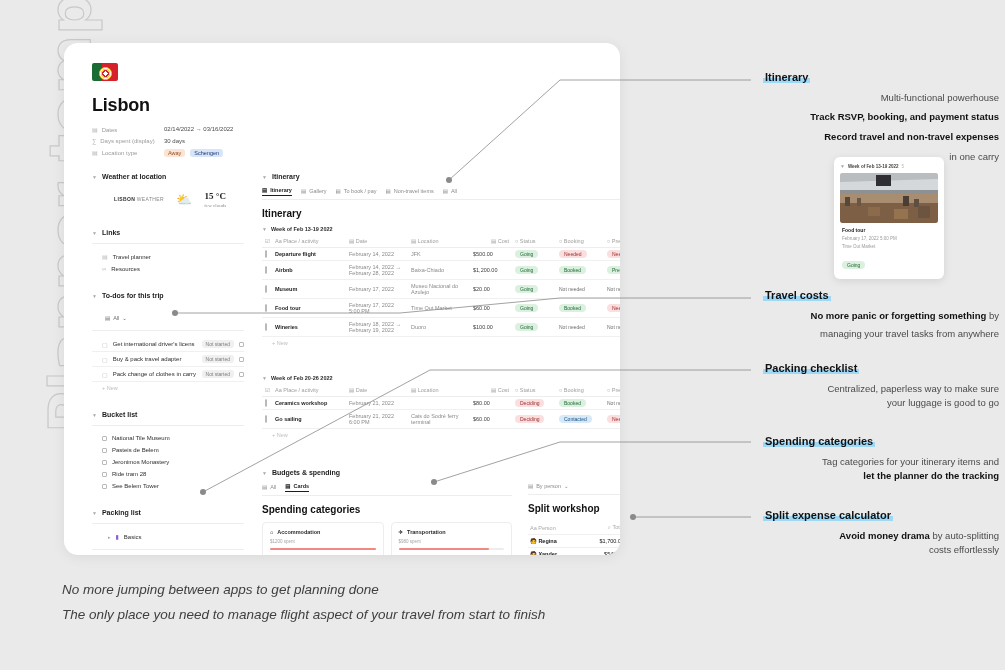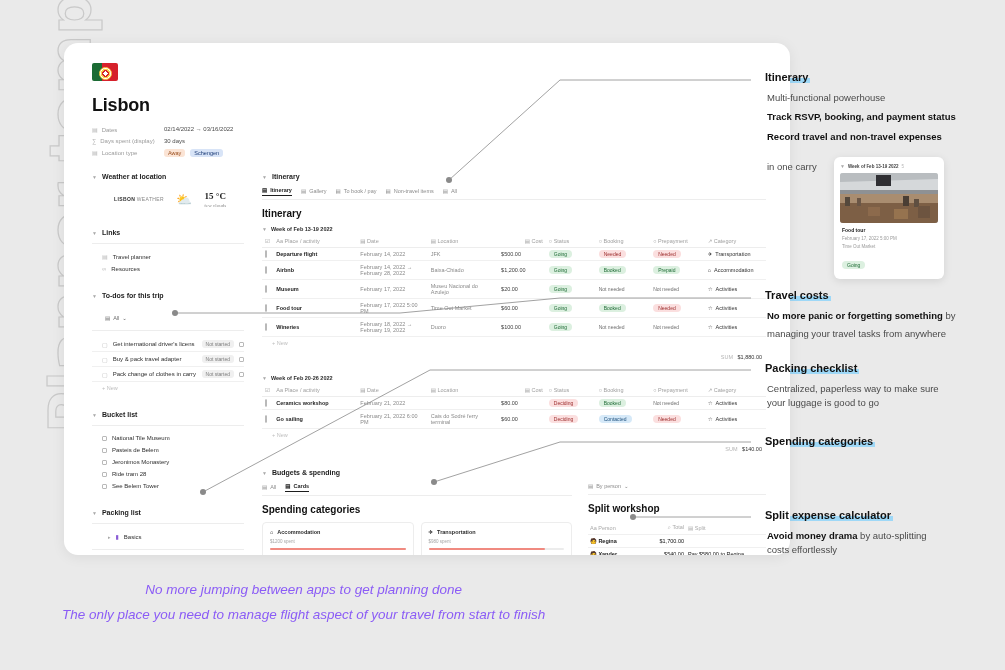--- a/index.html
+++ b/index.html
@@ -28,21 +28,21 @@
     text-align: center;
     white-space: nowrap;
     user-select: none;
     font-family: "DejaVu Sans", sans-serif;
   }
 
   
   #app-window {
     position: absolute;
     left: 64px; top: 43px;
-    width: 726px; height: 512px;
+    width: 556px; height: 512px;
     background: #fff;
     border-radius: 14px;
     box-shadow: 0 2px 14px rgba(0,0,0,.07);
     overflow: hidden;
   }
   #app-scroll { padding: 20px 24px 0 28px; }
 
   .flag {
     width: 26px; height: 18px; border-radius: 2px;
     background: linear-gradient(to right, #1b6b34 0 40%, #d6212b 40% 100%);
@@ -160,21 +160,21 @@
   .ann-title {
     font-size: 11px; font-weight: bold; display: inline-block;
     position: relative; margin-bottom: 8px; padding: 0 2px;
   }
   .ann-title::after {
     content: ""; position: absolute; left: 0; right: 0; bottom: 0px;
     height: 5px; background: #9ed8f7; z-index: -1;
   }
   .ann-body { font-size: 9.5px; line-height: 1.5; color: #4a4a4a; padding-left: 4px; }
   .ann-body b { color: #111; }
-  .ann-body .ln { display: block; margin-bottom: 5px; }
+  .ann-body .ln { display: block; margin-bottom: 5px; text-align: right; }
 
   
   #gallery-card {
     position: absolute; left: 834px; top: 157px;
     width: 110px; background: #fff; border-radius: 6px;
     box-shadow: 0 2px 9px rgba(0,0,0,.10); padding: 6px;
   }
   .gc-group { font-size: 4.5px; color: #444; display: flex; align-items: center; gap: 3px; margin-bottom: 4px; font-weight: bold; }
   .gc-photo {
     height: 50px; border-radius: 3px; overflow: hidden; position: relative;
@@ -184,21 +184,21 @@
   .gc-meta { padding: 4px 2px 2px 2px; }
   .gc-name { font-size: 5px; font-weight: bold; color: #222; }
   .gc-line { font-size: 4.5px; color: #9a9a9a; margin-top: 3px; }
   .gc-badge { margin-top: 4px; }
 
   
   #lines { position: absolute; left: 0; top: 0; width: 1005px; height: 670px; pointer-events: none; }
 
   
   #taglines { position: absolute; left: 62px; top: 582px; }
-  #taglines div { font-size: 13.5px; font-style: italic; color: #8b5cf6; margin-bottom: 10px; text-align: center; }
+  #taglines div { font-size: 13.5px; font-style: italic; color: #404040; margin-bottom: 10px; }
 </style>
 </head>
 <body>
 
 <div id="wordmark">Planner template</div>
 
 <div id="app-window">
   <div id="app-scroll">
 
     <span class="flag"></span>
@@ -679,21 +679,21 @@
       <span class="chip-green">Going</span>
     </div>
   </div>
 </div>
 
 <div class="ann" style="top:67px">
   <div class="ann-title">Itinerary</div>
   <div class="ann-body">
     <span class="ln">Multi-functional powerhouse</span>
     <span class="ln"><b>Track RSVP, booking, and payment status</b></span>
-    <span class="ln" style="margin-bottom:16px"><b>Record travel and non-travel expenses</b></span>
+    <span class="ln" style="margin-bottom:6px"><b>Record travel and non-travel expenses</b></span>
     <span class="ln">in one carry</span>
   </div>
 </div>
 
 <div class="ann" style="top:285px">
   <div class="ann-title">Travel costs</div>
   <div class="ann-body">
     <span class="ln" style="margin-bottom:4px"><b>No more panic or forgetting something</b><span> by</span></span>
     <span class="ln">managing your travel tasks from anywhere</span>
   </div>
@@ -702,20 +702,24 @@
 <div class="ann" style="top:358px">
   <div class="ann-title">Packing checklist</div>
   <div class="ann-body">
     <span class="ln" style="margin-bottom:0">Centralized, paperless way to make sure</span>
     <span class="ln">your luggage is good to go</span>
   </div>
 </div>
 
 <div class="ann" style="top:431px">
   <div class="ann-title">Spending categories</div>
+  <div class="ann-body">
+    <span class="ln" style="margin-bottom:0">Tag categories for your itinerary items and</span>
+    <span class="ln"><b>let the planner do the tracking</b></span>
+  </div>
 </div>
 
 <div class="ann" style="top:505px">
   <div class="ann-title">Split expense calculator</div>
   <div class="ann-body">
     <span class="ln" style="margin-bottom:0"><b>Avoid money drama</b><span> by auto-splitting</span></span>
     <span class="ln">costs effortlessly</span>
   </div>
 </div>
 

